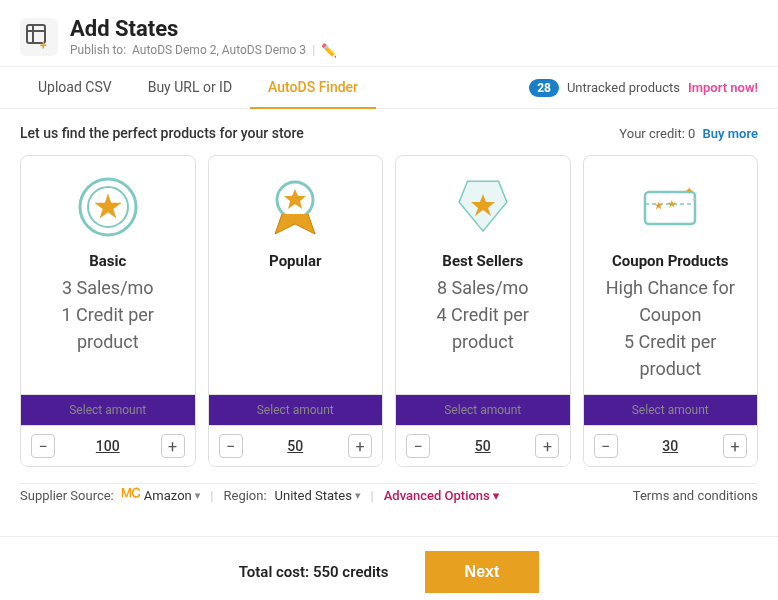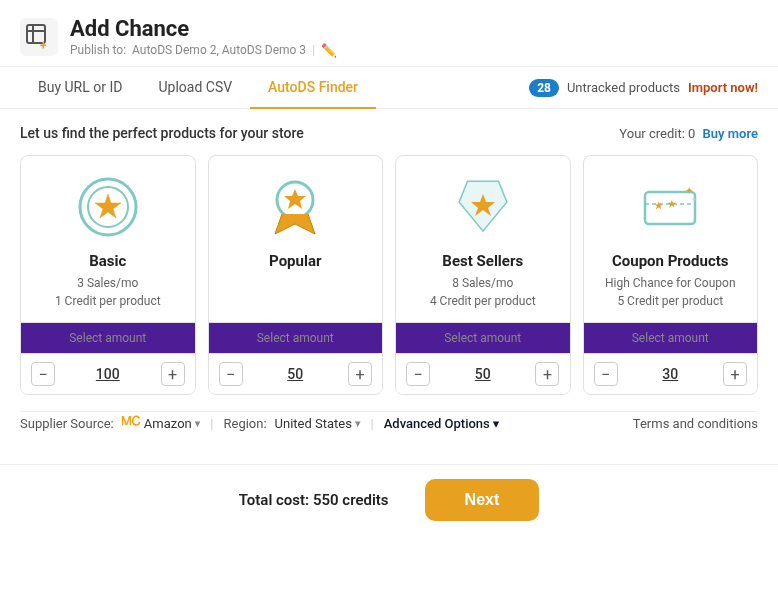--- a/index.html
+++ b/index.html
@@ -80,21 +80,21 @@
       padding: 2px 8px;
       font-size: 12px;
       font-weight: 700;
       text-align: center;
     }
     .untracked-text {
       font-size: 13px;
       color: #555;
     }
     .import-link {
-      color: #c2410c;
+      color: #ec4899;
       font-weight: 600;
       cursor: pointer;
       font-size: 13px;
     }
 
     
     .main {
       padding: 16px 20px;
     }
     .main-top {
@@ -146,21 +146,21 @@
       margin-bottom: 10px;
     }
     .card-name {
       font-weight: 700;
       font-size: 15px;
       color: #222;
       margin-bottom: 4px;
       text-align: center;
     }
     .card-desc {
-      font-size: 12px;
+      font-size: 18px;
       color: #666;
       text-align: center;
       line-height: 1.5;
     }
     .card-select-label {
       background: #4c1d95;
       border-top: 1px solid #e0e0e0;
       text-align: center;
       padding: 8px;
       font-size: 12px;
@@ -219,21 +219,21 @@
       display: flex;
       align-items: center;
       gap: 3px;
       cursor: pointer;
       color: #333;
       font-size: 13px;
     }
     .dropdown-btn .chevron { color: #888; font-size: 11px; }
     .pipe-sep { color: #ccc; margin: 0 10px; }
     .advanced-link {
-      color: #0f172a;
+      color: #be185d;
       font-weight: 500;
       cursor: pointer;
       display: flex;
       align-items: center;
       gap: 3px;
     }
     .terms-link {
       margin-left: auto;
       color: #555;
       cursor: pointer;
@@ -251,21 +251,21 @@
     }
     .total-cost {
       font-size: 15px;
       font-weight: 600;
       color: #222;
     }
     .next-btn {
       background: #e8a020;
       color: #fff;
       border: none;
-      border-radius: 10px;
+      border-radius: 0;
       padding: 12px 40px;
       font-size: 16px;
       font-weight: 600;
       cursor: pointer;
     }
 
     
     svg { display: block; }
   </style>
 </head>
@@ -273,33 +273,33 @@
 
 <div class="header">
   <svg class="header-logo" viewBox="0 0 38 38" fill="none" xmlns="http://www.w3.org/2000/svg">
     <rect width="38" height="38" rx="6" fill="#f5f5f5"></rect>
     <rect x="7" y="7" width="18" height="18" rx="2" fill="none" stroke="#555" stroke-width="2"></rect>
     <line x1="7" y1="13" x2="25" y2="13" stroke="#555" stroke-width="2"></line>
     <line x1="13" y1="7" x2="13" y2="25" stroke="#555" stroke-width="2"></line>
     <text x="20" y="32" font-size="12" fill="#e8a020" font-weight="bold">+</text>
   </svg>
   <div class="header-title-block">
-    <div class="header-title">Add Chance</div>
+    <div class="header-title">Add States</div>
     <div class="header-subtitle">
       <span>Publish to:</span>
       <span>AutoDS Demo 2, AutoDS Demo 3</span>
       <span class="pipe">|</span>
       <span class="edit-icon">✏️</span>
     </div>
   </div>
 </div>
 
 <div class="tabs">
+  <div class="tab">Upload CSV</div>
   <div class="tab">Buy URL or ID</div>
-  <div class="tab">Upload CSV</div>
   <div class="tab active">AutoDS Finder</div>
   <div class="tab-badge-area">
     <span class="badge">28</span>
     <span class="untracked-text">Untracked products</span>
     <span class="import-link">Import now!</span>
   </div>
 </div>
 
 <div class="main">
   <div class="main-top">

